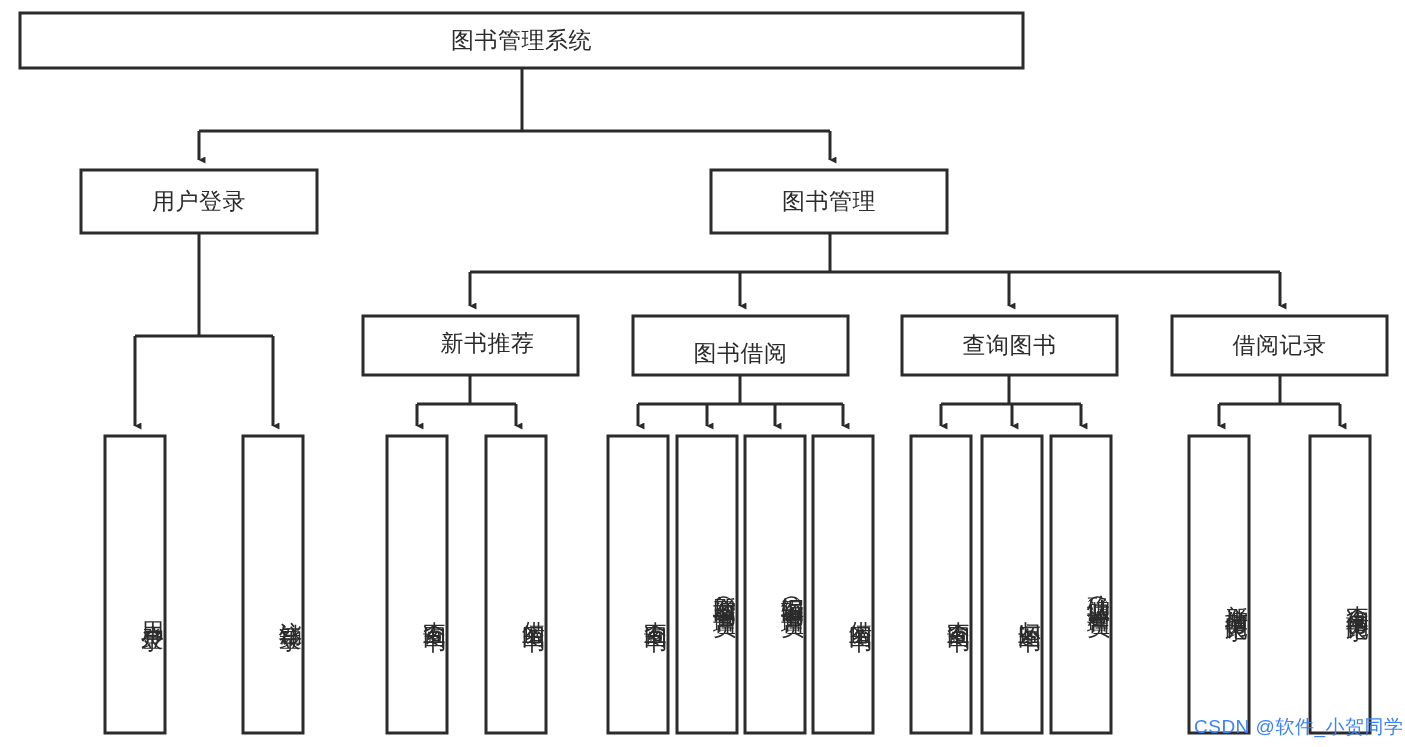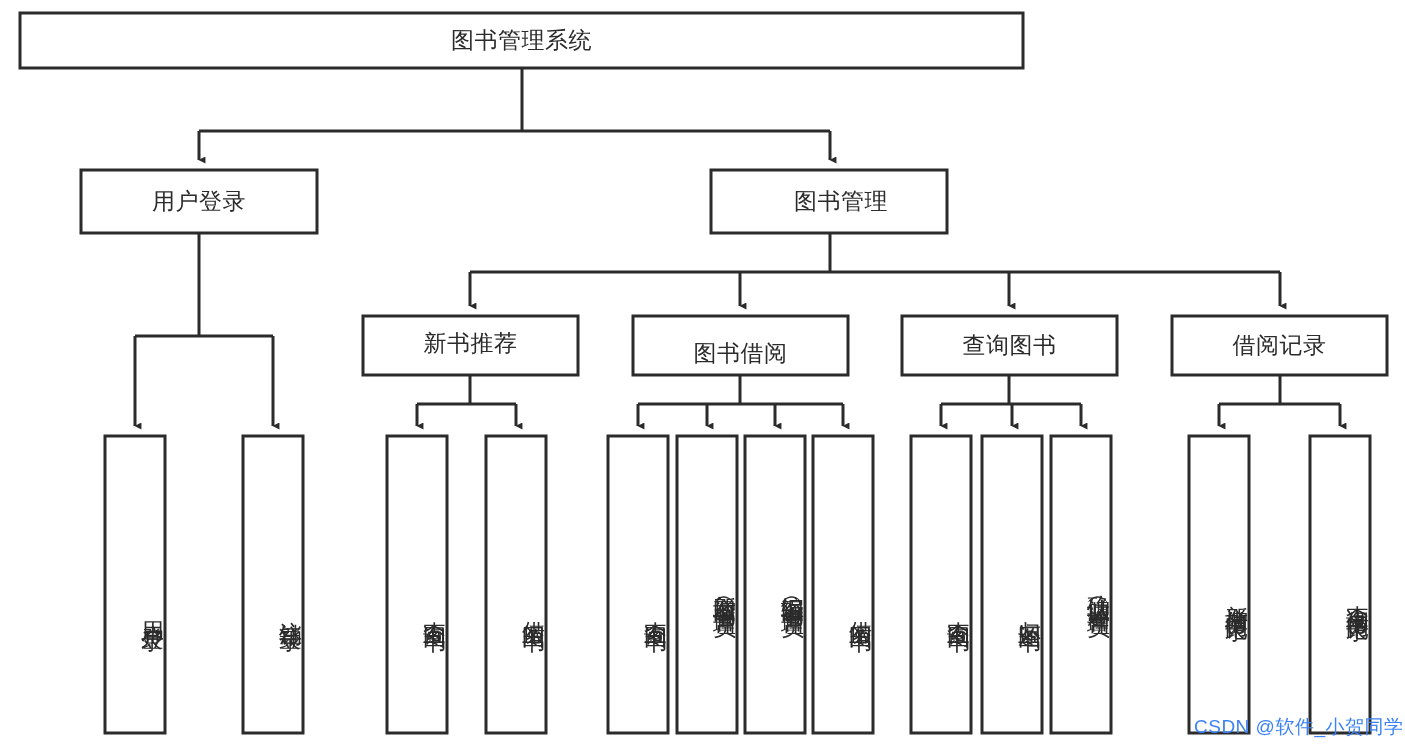--- a/index.html
+++ b/index.html
@@ -162,23 +162,23 @@
       <path class="conn" d="M 1280 375 L 1280 404"></path>
       <path class="conn" d="M 1219 404 L 1340 404"></path>
       <path class="conn" d="M 1219 404 L 1219 426" marker-end="url(#arrow)"></path>
       <path class="conn" d="M 1340 404 L 1340 426" marker-end="url(#arrow)"></path>
     </g>
   </svg>
 
   <div class="node-label horiz" style="left:20px; top:13px; width:1003px; height:55px;">图书管理系统</div>
 
   <div class="node-label horiz" style="left:81px; top:170px; width:236px; height:63px;">用户登录</div>
-  <div class="node-label horiz" style="left:711px; top:170px; width:236px; height:63px;padding-left:12px;">图书管理</div>
+  <div class="node-label horiz" style="left:711px; top:170px; width:236px; height:63px;">图书管理</div>
 
-  <div class="node-label horiz" style="left:356px; top:316px; width:215px; height:55px;padding-left:7px;">新书推荐</div>
+  <div class="node-label horiz" style="left:373px; top:316px; width:215px; height:55px;padding-left:7px;">新书推荐</div>
   <div class="node-label horiz" style="left:633px; top:316px; width:215px; height:74px;">图书借阅</div>
   <div class="node-label horiz" style="left:902px; top:316px; width:215px; height:59px;">查询图书</div>
   <div class="node-label horiz" style="left:1172px; top:316px; width:215px; height:59px;">借阅记录</div>
 
   <div class="node-label vert" style="left:105px; top:478px; width:60px; height:255px;">用户登录</div>
   <div class="node-label vert" style="left:243px; top:478px; width:60px; height:255px;">注销登录</div>
   <div class="node-label vert" style="left:387px; top:478px; width:60px; height:255px;">查询图书</div>
   <div class="node-label vert" style="left:486px; top:478px; width:60px; height:255px;">借阅图书</div>
   <div class="node-label vert" style="left:608px; top:478px; width:60px; height:255px;">查询图书</div>
   <div class="node-label vert" style="left:677px; top:442px; width:60px; height:291px;">新增图书（管理员）</div>

